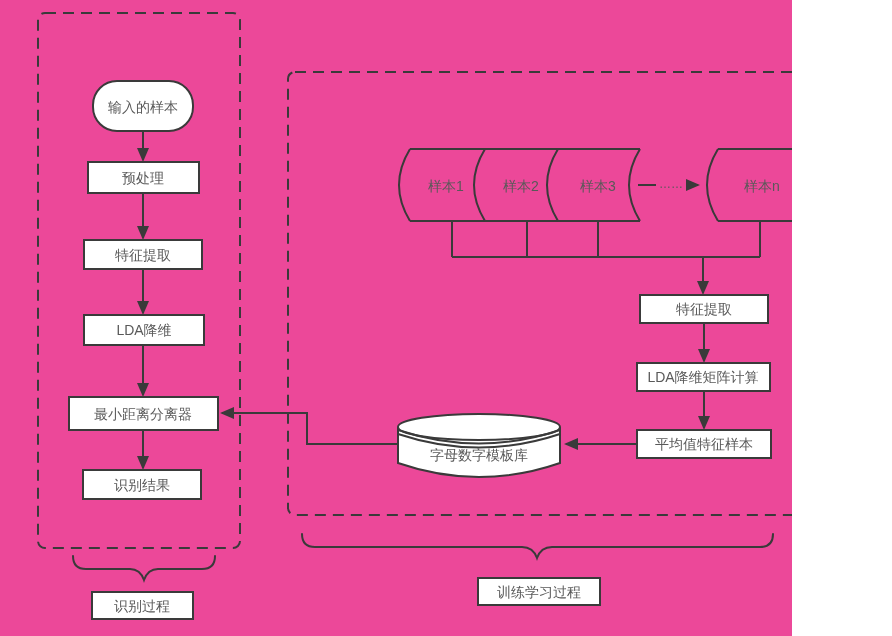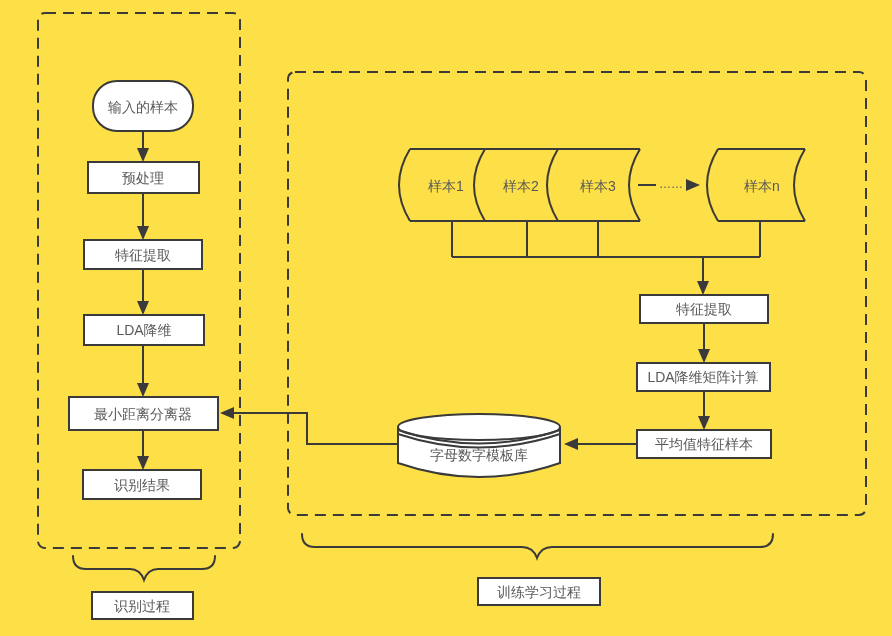--- a/index.html
+++ b/index.html
@@ -1,16 +1,16 @@
 <!DOCTYPE html>
 <html><head>
 <meta charset="utf-8">
 <style>
   html,body{margin:0;padding:0;background:#ffffff;}
-  .canvas-wrap{width:892px;height:636px;position:relative;background:#fde047;overflow:hidden;}
+  .canvas-wrap{width:792px;height:636px;position:relative;background:#ec4899;overflow:hidden;}
   svg{display:block;}
   svg text{
     font-family:"Liberation Sans","DejaVu Sans",sans-serif;
     font-size:14px;
     fill:#595959;
     text-anchor:middle;
     dominant-baseline:central;
   }
   svg text.dots{font-size:12px;}
   .shape{fill:#ffffff;stroke:#3a3a3a;stroke-width:2;}

